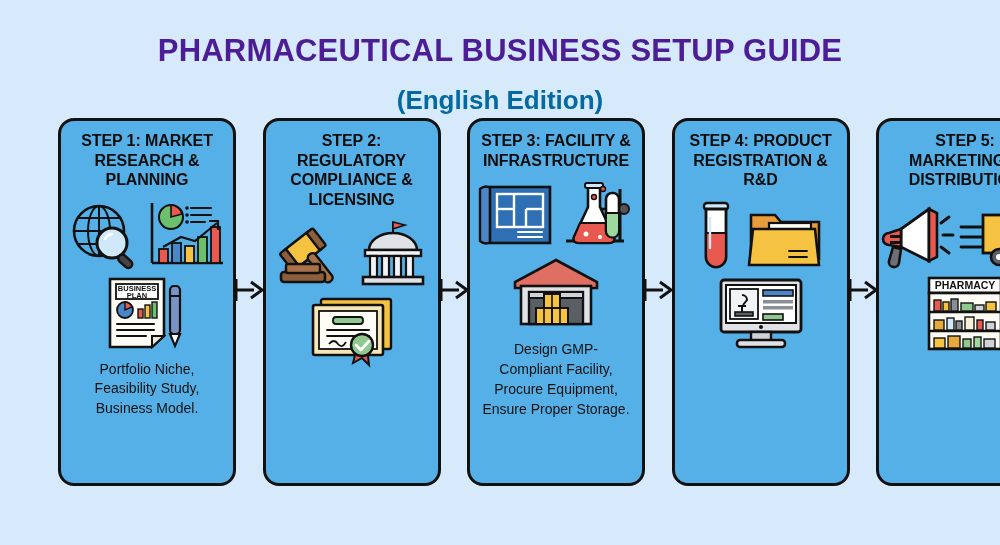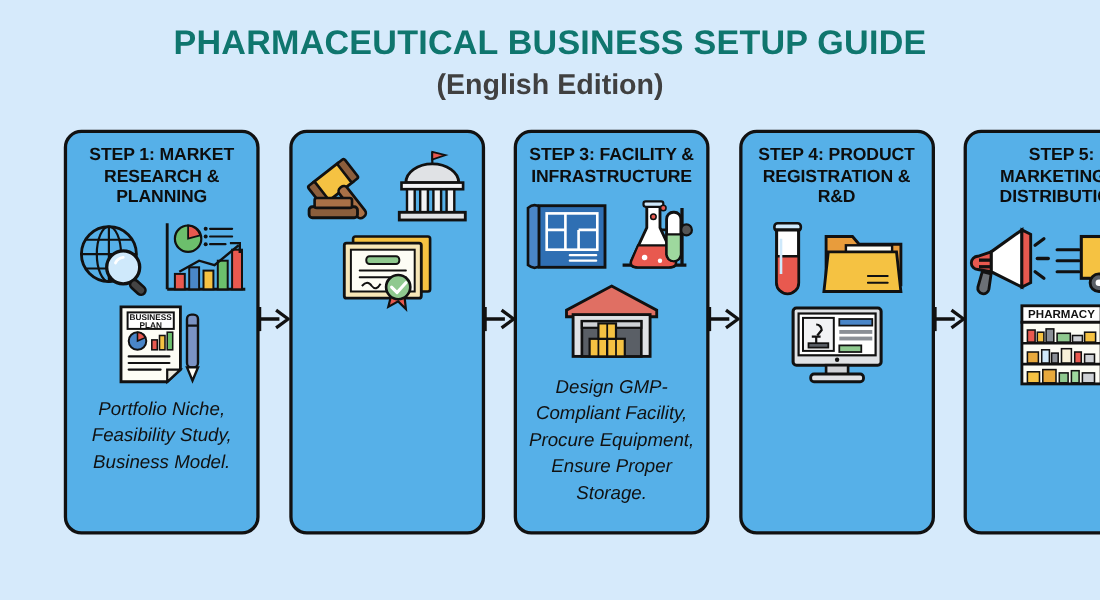--- a/index.html
+++ b/index.html
@@ -14,29 +14,29 @@
     overflow: hidden;
     position: relative;
   }
   .title-block {
     text-align: center;
     padding-top: 18px;
   }
   .main-title {
     font-size: 31px;
     font-weight: bold;
-    color: #0f766e;
+    color: #4c1d95;
     letter-spacing: 0.2px;
     line-height: 1.12;
-    margin: 4px;
+    margin: 16px;
   }
   .sub-title {
     font-size: 26px;
     font-weight: bold;
-    color: #404040;
+    color: #0369a1;
     line-height: 1.2;
     margin: 4px 0 0 0;
   }
   .cards-row {
     position: absolute;
     top: 118px;
     left: 18px;
     width: 996px;
     height: 368px;
     display: flex;
@@ -88,27 +88,26 @@
   }
   .icon-mid {
     display: flex;
     align-items: flex-start;
     justify-content: center;
     height: 76px;
     width: 100%;
     margin-top: 2px;
   }
   .card-body {
-    font-size: 17px;
+    font-size: 14px;
     color: #111111;
     text-align: center;
     line-height: 1.42;
     margin-top: 8px;
     white-space: pre-line;
-    font-style: italic;
   }
   svg { display: block; }
 </style>
 </head>
 <body>
 
 <div class="title-block">
   <h1 class="main-title">PHARMACEUTICAL BUSINESS SETUP GUIDE</h1>
   <h2 class="sub-title">(English Edition)</h2>
 </div>
@@ -186,20 +185,21 @@
 
   <div class="connector">
     <svg viewBox="0 0 34 34">
       <path d="M2 6 L2 17 L20 17" fill="none" stroke="#111" stroke-width="3"></path>
       <path d="M2 28 L2 17" fill="none" stroke="#111" stroke-width="3"></path>
       <path d="M17 9 L28 17 L17 25" fill="none" stroke="#111" stroke-width="3" stroke-linejoin="round"></path>
     </svg>
   </div>
 
   <div class="card">
+    <div class="card-title">STEP 2: REGULATORY COMPLIANCE &amp; LICENSING</div>
     <div class="icons-top">
       <span>
         <svg width="78" height="72" viewBox="0 0 78 72">
           <g transform="rotate(-38 40 30)">
             <rect x="14" y="14" width="34" height="22" rx="3" fill="#f5c242" stroke="#111" stroke-width="2.6"></rect>
             <rect x="10" y="14" width="8" height="22" rx="2" fill="#8b5e3c" stroke="#111" stroke-width="2.4"></rect>
             <rect x="44" y="14" width="8" height="22" rx="2" fill="#8b5e3c" stroke="#111" stroke-width="2.4"></rect>
             <rect x="29" y="33" width="9" height="34" rx="4" fill="#a97147" stroke="#111" stroke-width="2.4"></rect>
           </g>
           <rect x="8" y="54" width="44" height="10" rx="3" fill="#8b5e3c" stroke="#111" stroke-width="2.6"></rect>

